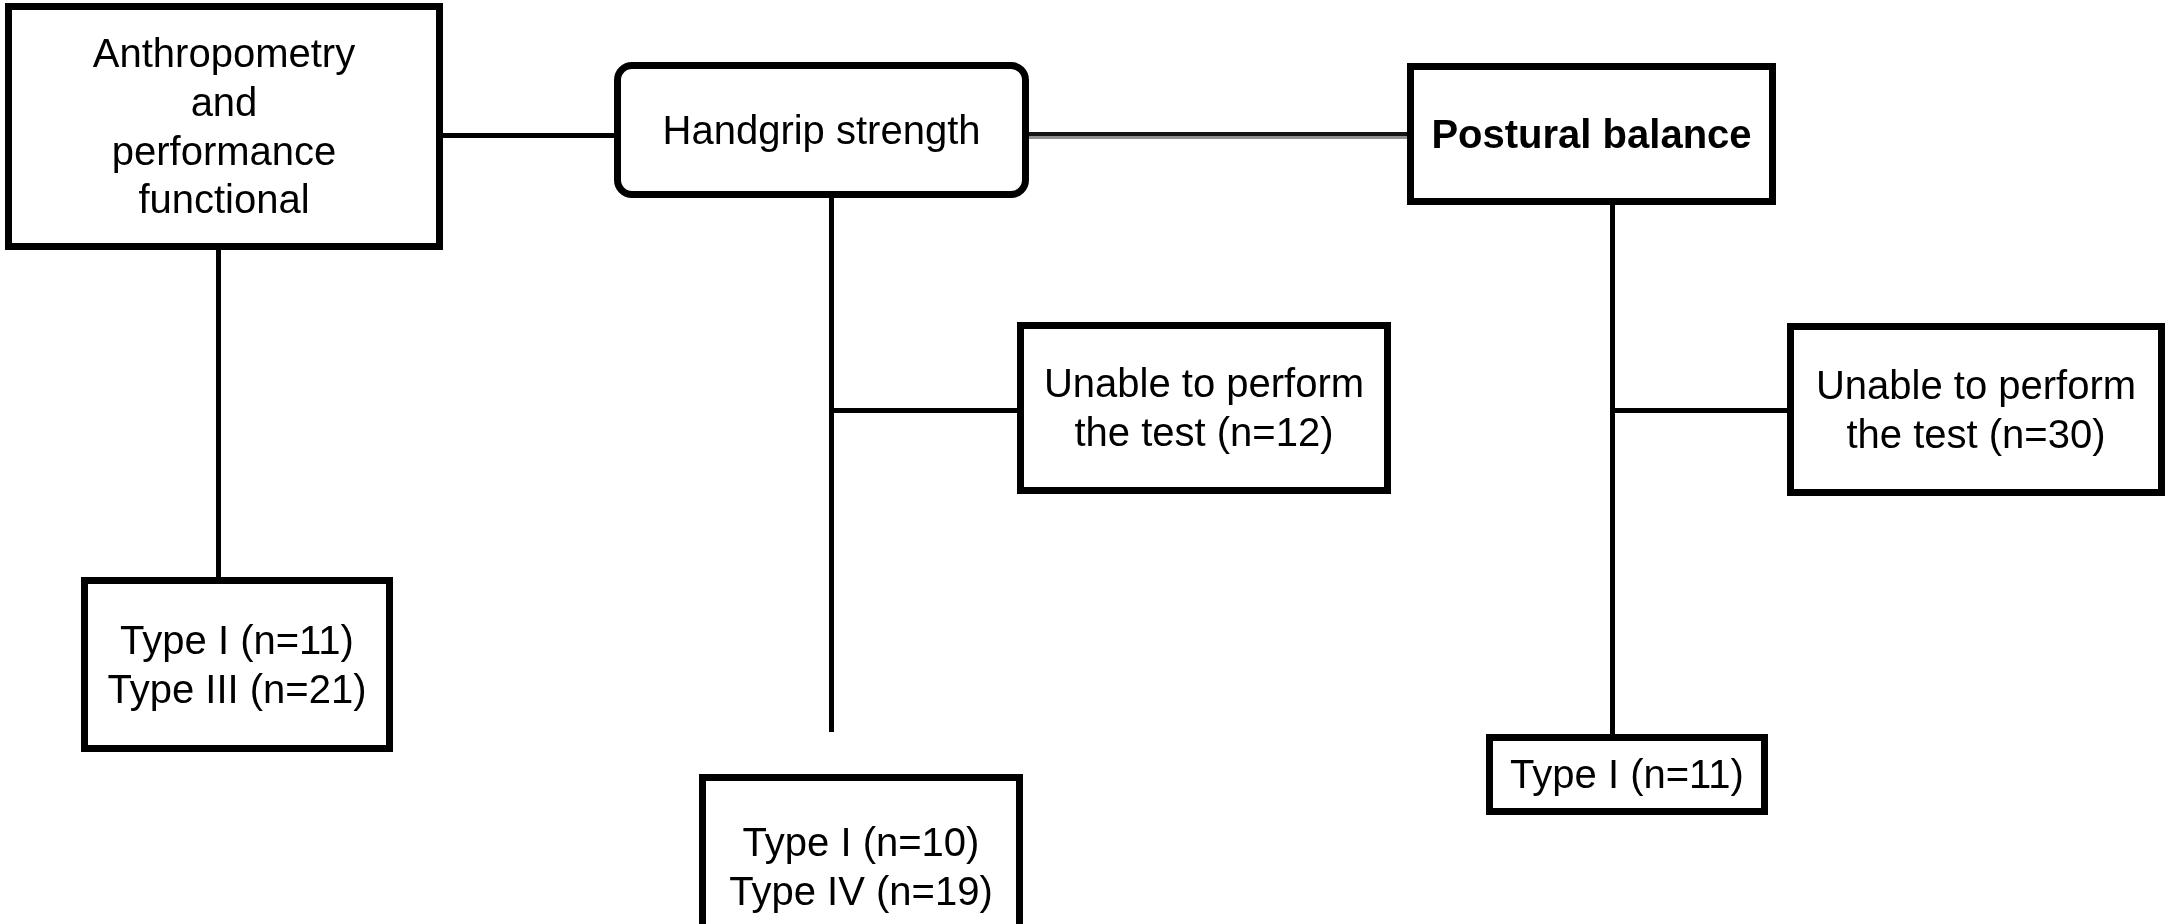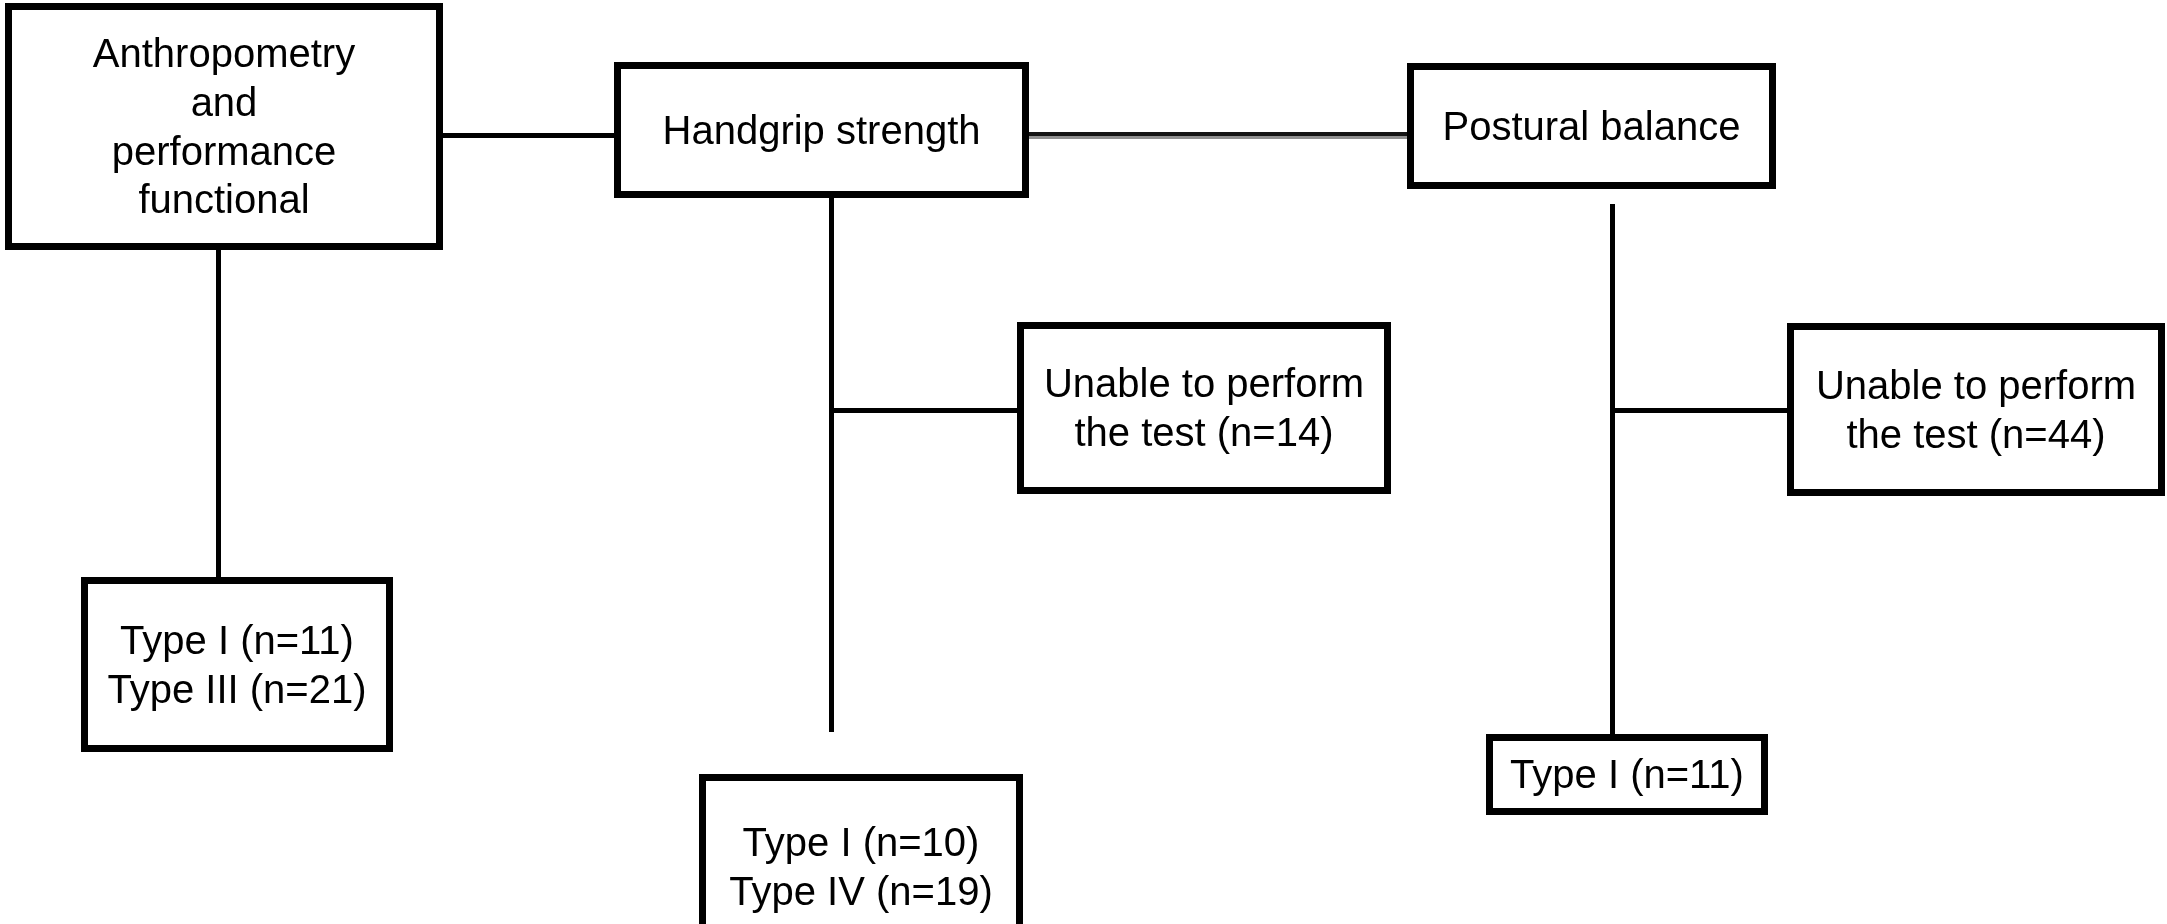--- a/index.html
+++ b/index.html
@@ -27,22 +27,22 @@
     justify-content: center;
     text-align: center;
     font-size: 40px;
     line-height: 1.22;
     white-space: nowrap;
   }
   .box span { display: block; }
 
   
   .b-anthropometry { left: 5px;    top: 3px;   width: 438px; height: 247px; justify-content: center; }
-  .b-handgrip      { left: 614px;  top: 62px;  width: 415px; height: 136px; }
-  .b-postural      { left: 1407px; top: 63px;  width: 369px; height: 126px; }
+  .b-handgrip      { left: 614px;  top: 62px;  width: 415px; height: 136px; border-radius: 18px; }
+  .b-postural      { left: 1407px; top: 63px;  width: 369px; height: 142px; font-weight: bold; }
   .b-unable14      { left: 1017px; top: 322px; width: 374px; height: 172px; }
   .b-unable39      { left: 1787px; top: 323px; width: 378px; height: 173px; }
   .b-types-left    { left: 81px;   top: 577px; width: 312px; height: 175px; }
   .b-types-mid     { left: 699px;  top: 774px; width: 324px; height: 185px; }
   .b-types-right   { left: 1486px; top: 734px; width: 282px; height: 81px;  }
 
   
   .hline, .vline { position: absolute; background: #000000; }
   .l-anthro-handgrip   { left: 443px;  top: 133px; width: 171px; height: 5px; }
   .l-handgrip-postural { left: 1029px; top: 132px; width: 378px; height: 7px;
@@ -76,26 +76,26 @@
   <div class="box b-handgrip">
     <span>Handgrip strength</span>
   </div>
 
   <div class="box b-postural">
     <span>Postural balance</span>
   </div>
 
   <div class="box b-unable14">
     <span>Unable to perform</span>
-    <span>the test (n=14)</span>
+    <span>the test (n=12)</span>
   </div>
 
   <div class="box b-unable39">
     <span>Unable to perform</span>
-    <span>the test (n=44)</span>
+    <span>the test (n=30)</span>
   </div>
 
   <div class="box b-types-left">
     <span>Type I (n=11)</span>
     <span>Type III (n=21)</span>
   </div>
 
   <div class="box b-types-mid">
     <span>Type I (n=10)</span>
     <span>Type IV (n=19)</span>

